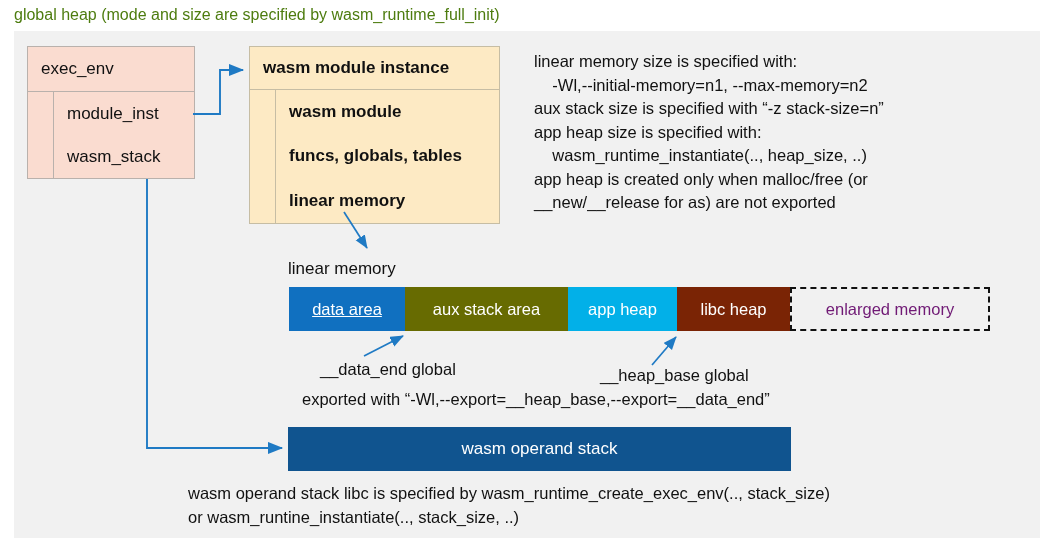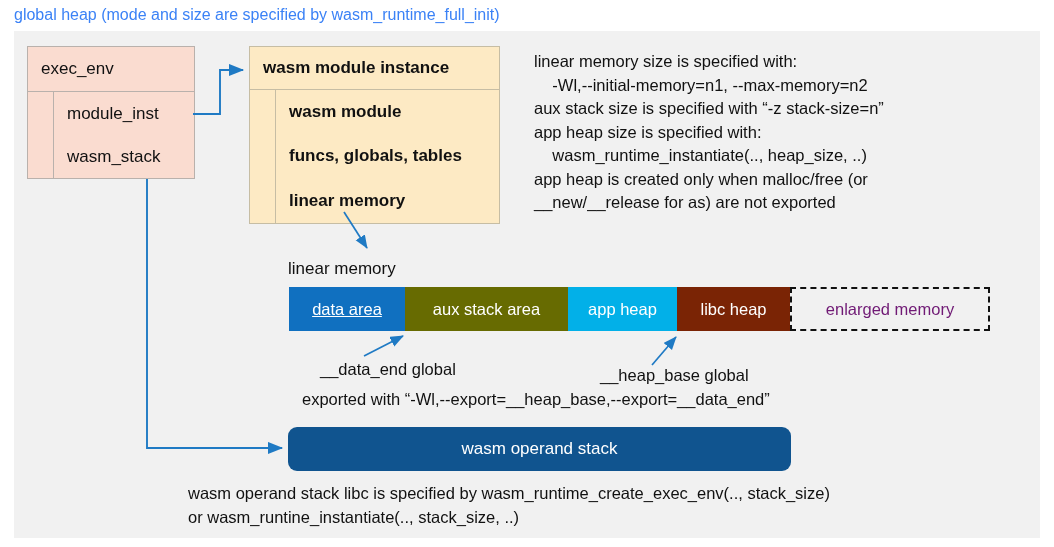--- a/index.html
+++ b/index.html
@@ -11,21 +11,21 @@
     color:#111111;
     overflow:hidden;
     position:relative;
   }
   #root{position:absolute;left:0;top:0;width:1054px;height:547px;}
 
   
   .title{
     position:absolute;left:14px;top:5px;
     font-size:16px;line-height:20px;
-    color:#3b82f6;white-space:nowrap;
+    color:#4d7c0f;white-space:nowrap;
   }
 
   
   .canvas{
     position:absolute;left:14px;top:31px;
     width:1026px;height:507px;
     background:#f1f1f1;
   }
 
   
@@ -138,21 +138,21 @@
     <span>libc heap</span>
   </div>
   <div class="seg dashed" style="left:790px;top:287px;width:200px;height:44px;">
     <span>enlarged memory</span>
   </div>
 
   <div class="note" style="left:320px;top:358px;">__data_end global</div>
   <div class="note" style="left:600px;top:364px;">__heap_base global</div>
   <div class="note" style="left:302px;top:388px;">exported with “-Wl,--export=__heap_base,--export=__data_end”</div>
 
-  <div class="opstack" style="left:288px;top:427px;width:503px;height:44px;background:#10548f;border-radius:9px;">
+  <div class="opstack" style="left:288px;top:427px;width:503px;height:44px;background:#10548f;">
     <span>wasm operand stack</span>
   </div>
 
   <div class="note" style="left:188px;top:482px;">wasm operand stack libc is specified by wasm_runtime_create_exec_env(.., stack_size)
 or wasm_runtine_instantiate(.., stack_size, ..)</div>
 
   <svg class="conn" xmlns="http://www.w3.org/2000/svg">
     <defs>
       <marker id="ah" markerWidth="9" markerHeight="9" refX="7.4" refY="3.2" orient="auto" markerUnits="strokeWidth">
         <path d="M0,0 L8,3.2 L0,6.4 z" fill="#1f7ac4"></path>

